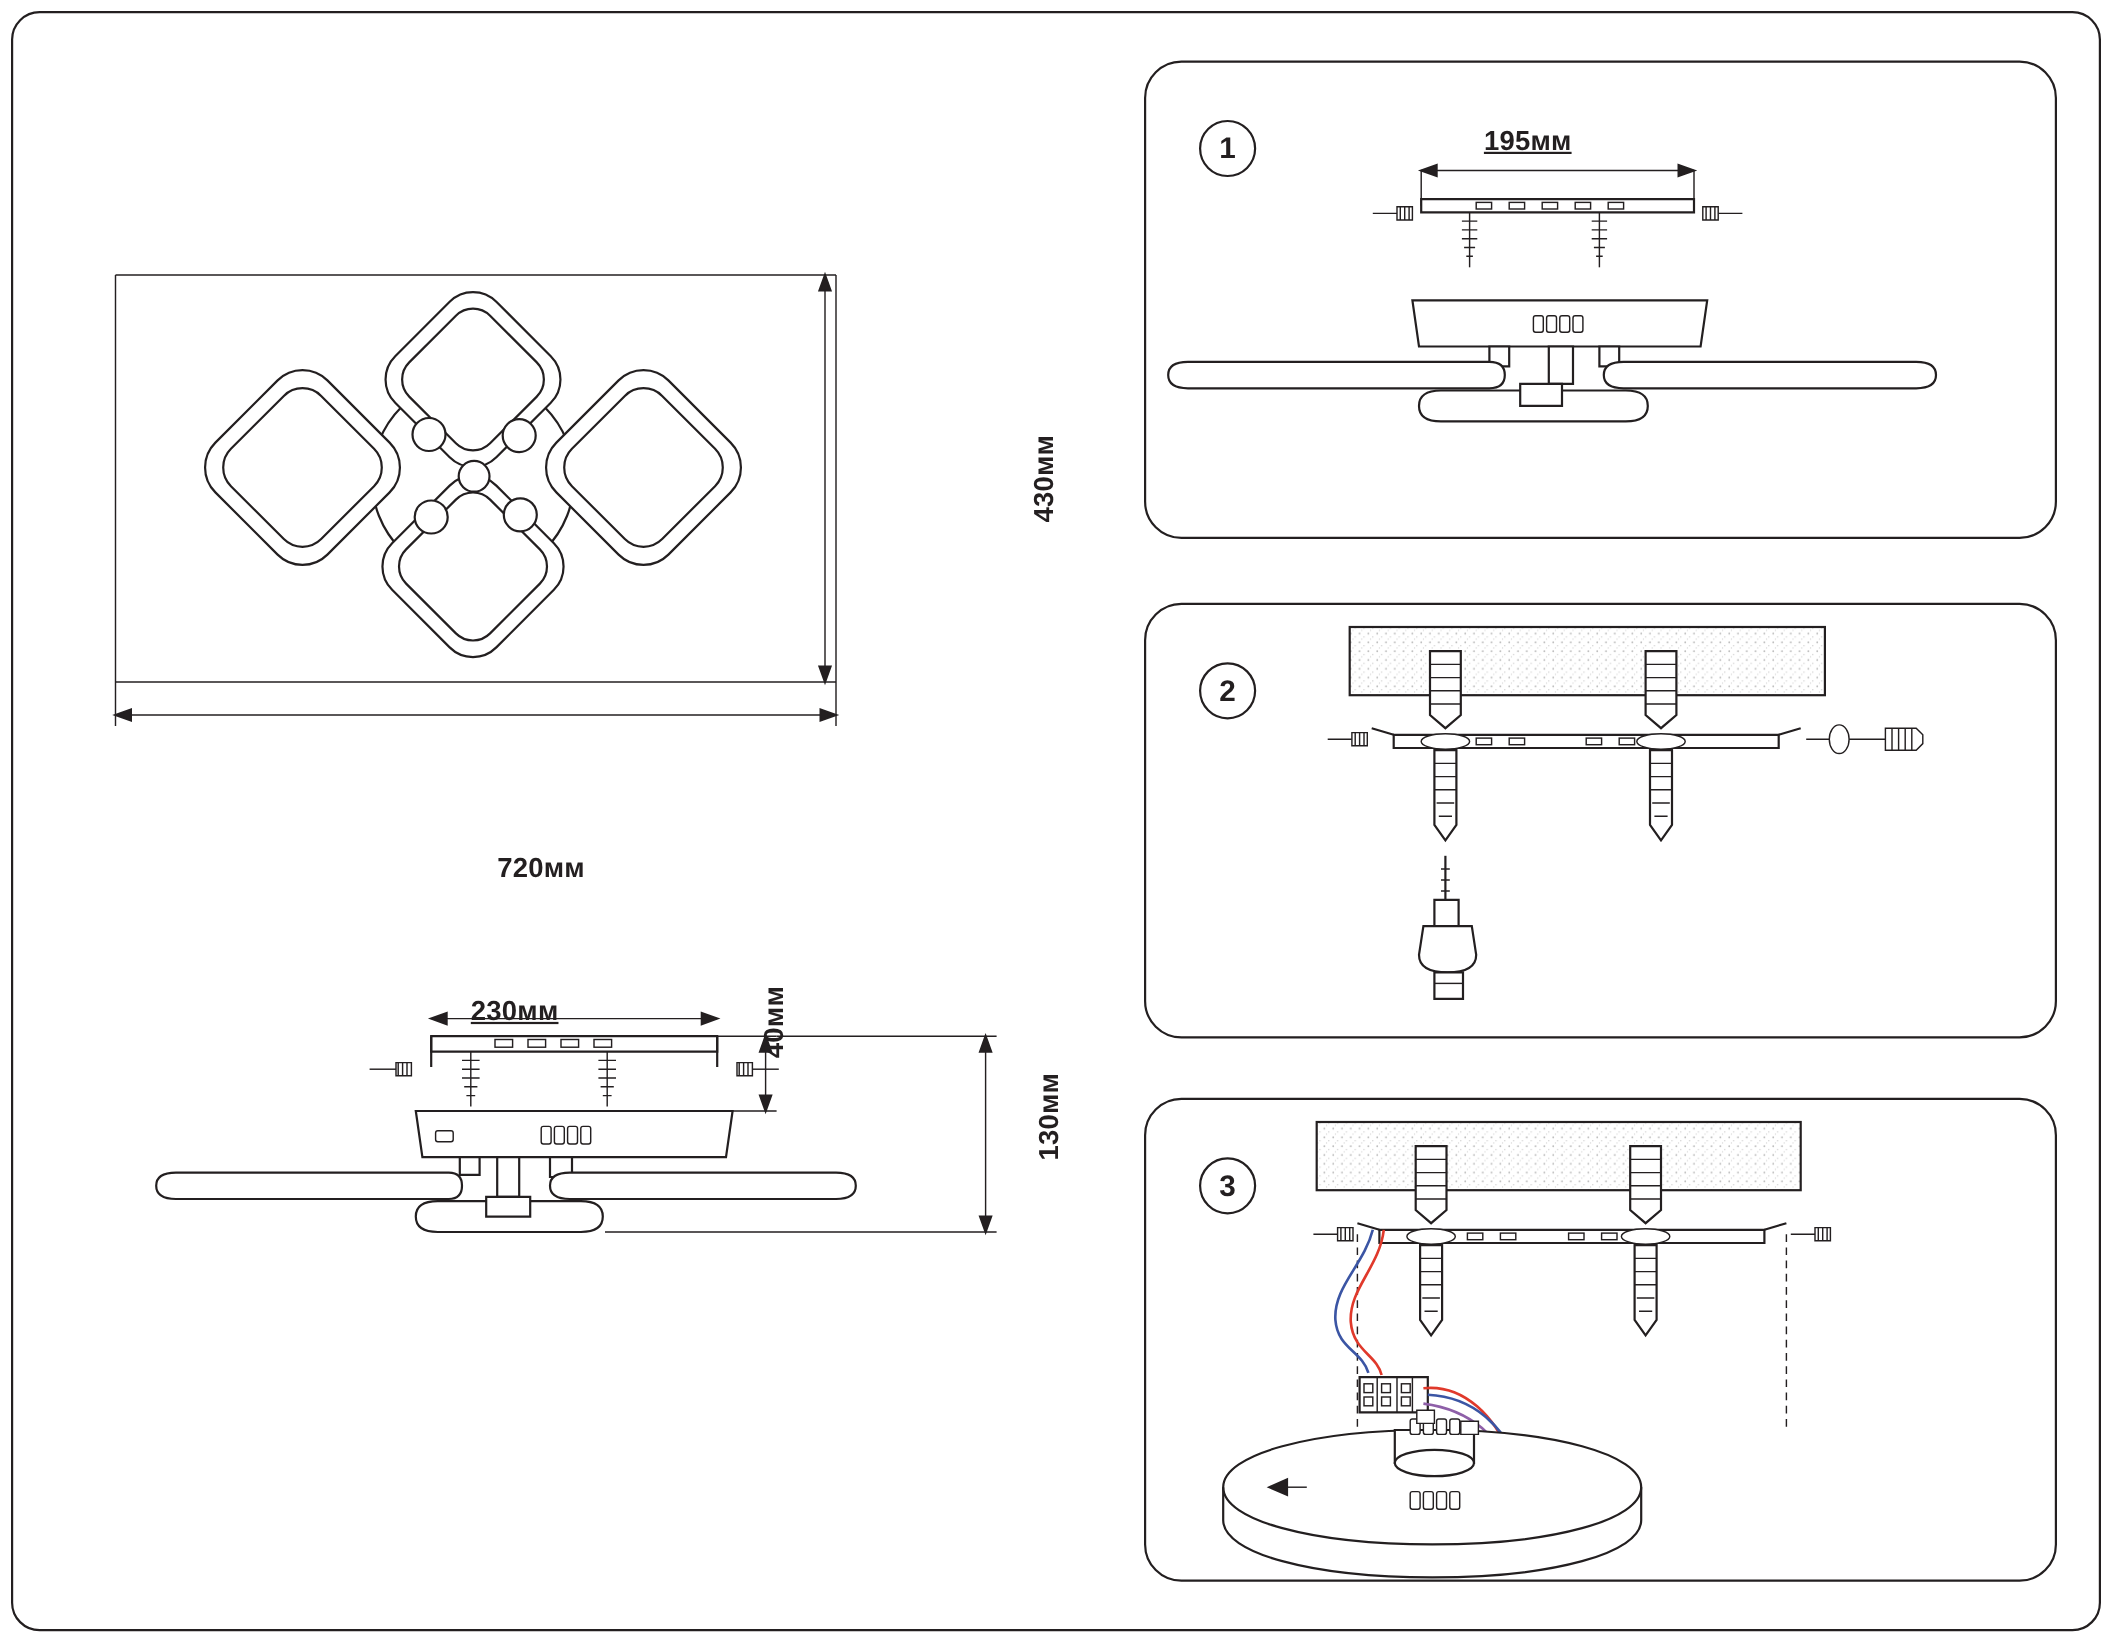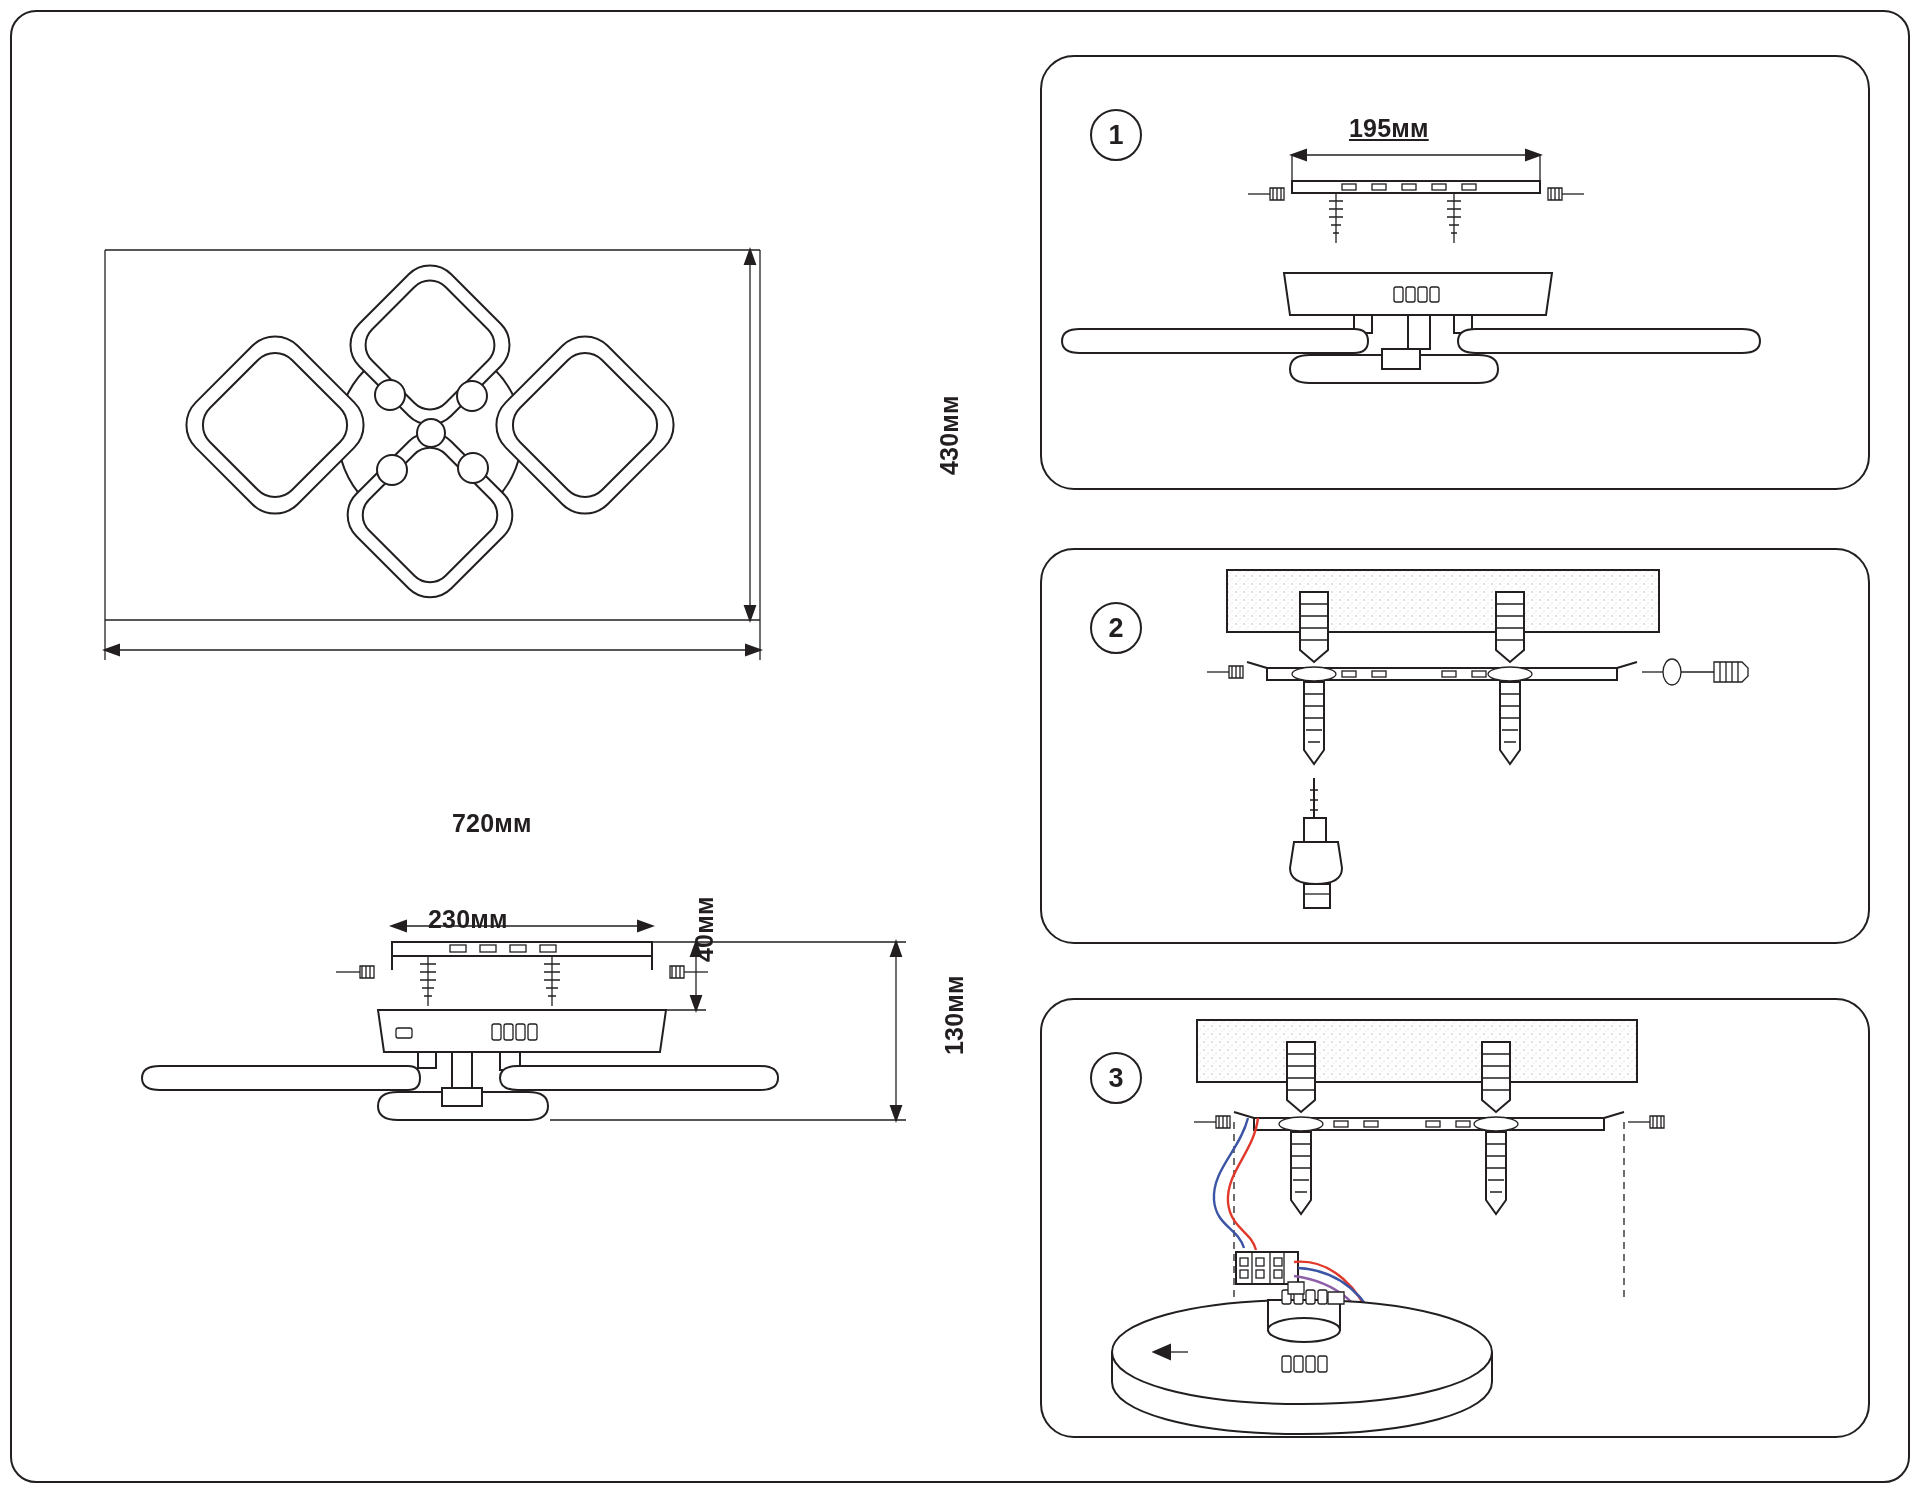--- a/index.html
+++ b/index.html
@@ -125,21 +125,21 @@
       <g>
         <circle class="fillw" cx="330" cy="195" r="15"></circle>
         <circle class="fillw" cx="412" cy="196" r="15"></circle>
         <circle class="fillw" cx="332" cy="270" r="15"></circle>
         <circle class="fillw" cx="413" cy="268" r="15"></circle>
         <circle class="fillw" cx="371" cy="233" r="14"></circle>
       </g>
     </svg>
   </div>
 
-  <div class="dim-label" style="left:452px;top:775px;margin-top:34px;">720мм</div>
+  <div class="dim-label" style="left:452px;top:775px;">720мм</div>
   <div class="dim-label vert" style="left:935px;top:475px;">430мм</div>
 
   <div style="position:absolute;left:60px;top:910px;width:880px;height:300px;">
     <svg width="880" height="300" viewBox="0 0 880 300">
 
       <g>
         <path class="fillw" d="M332 32 L592 32 L592 46 L332 46 Z"></path>
         <path class="ln" d="M332 32 L332 60 M592 32 L592 60"></path>
 
         <rect class="fillw-thin" x="390" y="35" width="16" height="7"></rect>
@@ -207,21 +207,21 @@
         <path class="ln-thin" d="M592 32 L646 32 M606 100 L646 100"></path>
 
         <path class="ln-thin" d="M836 32 L836 210"></path>
         <path class="ln" d="M836 32 l-5 14 h10 z" style="fill:#231f20;"></path>
         <path class="ln" d="M836 210 l-5 -14 h10 z" style="fill:#231f20;"></path>
         <path class="ln-thin" d="M646 32 L846 32 M490 210 L846 210"></path>
       </g>
     </svg>
   </div>
 
-  <div class="dim-label" style="left:428px;top:905px;">230мм</div>
+  <div class="dim-label" style="left:428px;top:905px;text-decoration:underline;">230мм</div>
   <div class="dim-label vert" style="left:690px;top:962px;">40мм</div>
   <div class="dim-label vert" style="left:940px;top:1055px;">130мм</div>
 
   <div class="panel" style="left:1040px;top:55px;width:830px;height:435px;">
     <div class="step-badge" style="left:48px;top:52px;">
       <span>1</span>
     </div>
 
     <svg width="830" height="435" viewBox="0 0 830 435" style="position:absolute;left:0;top:0;">
 

